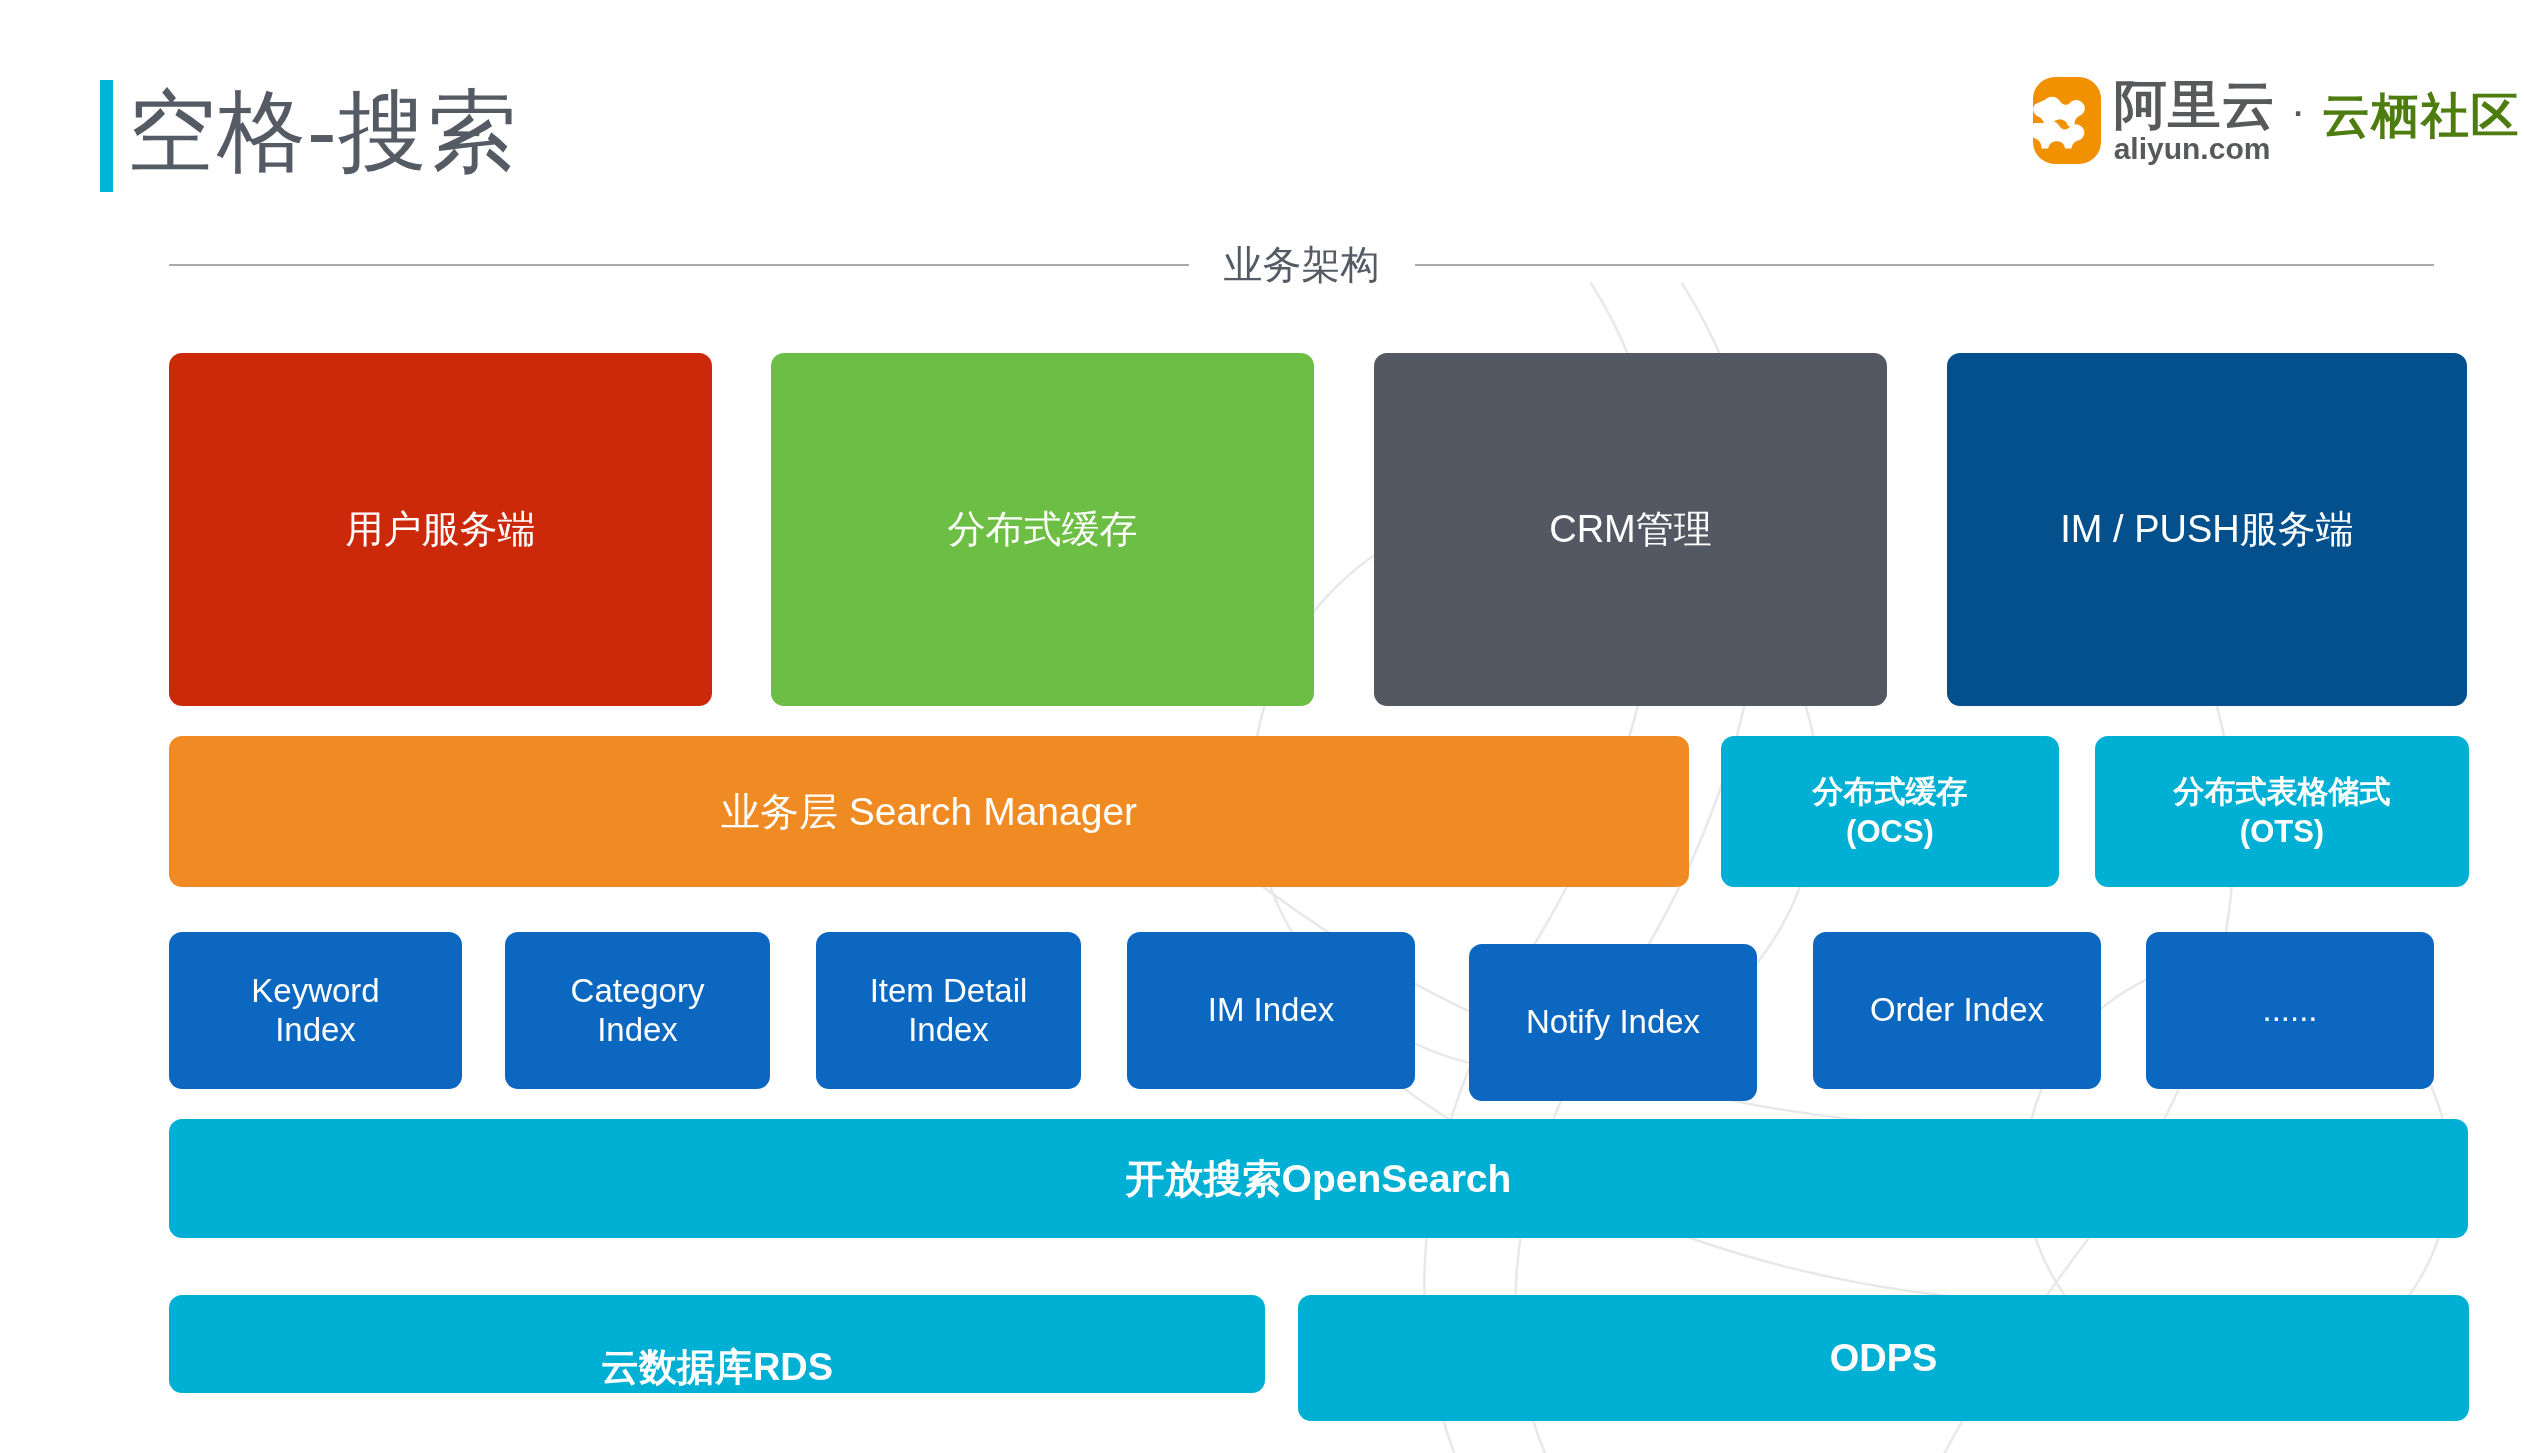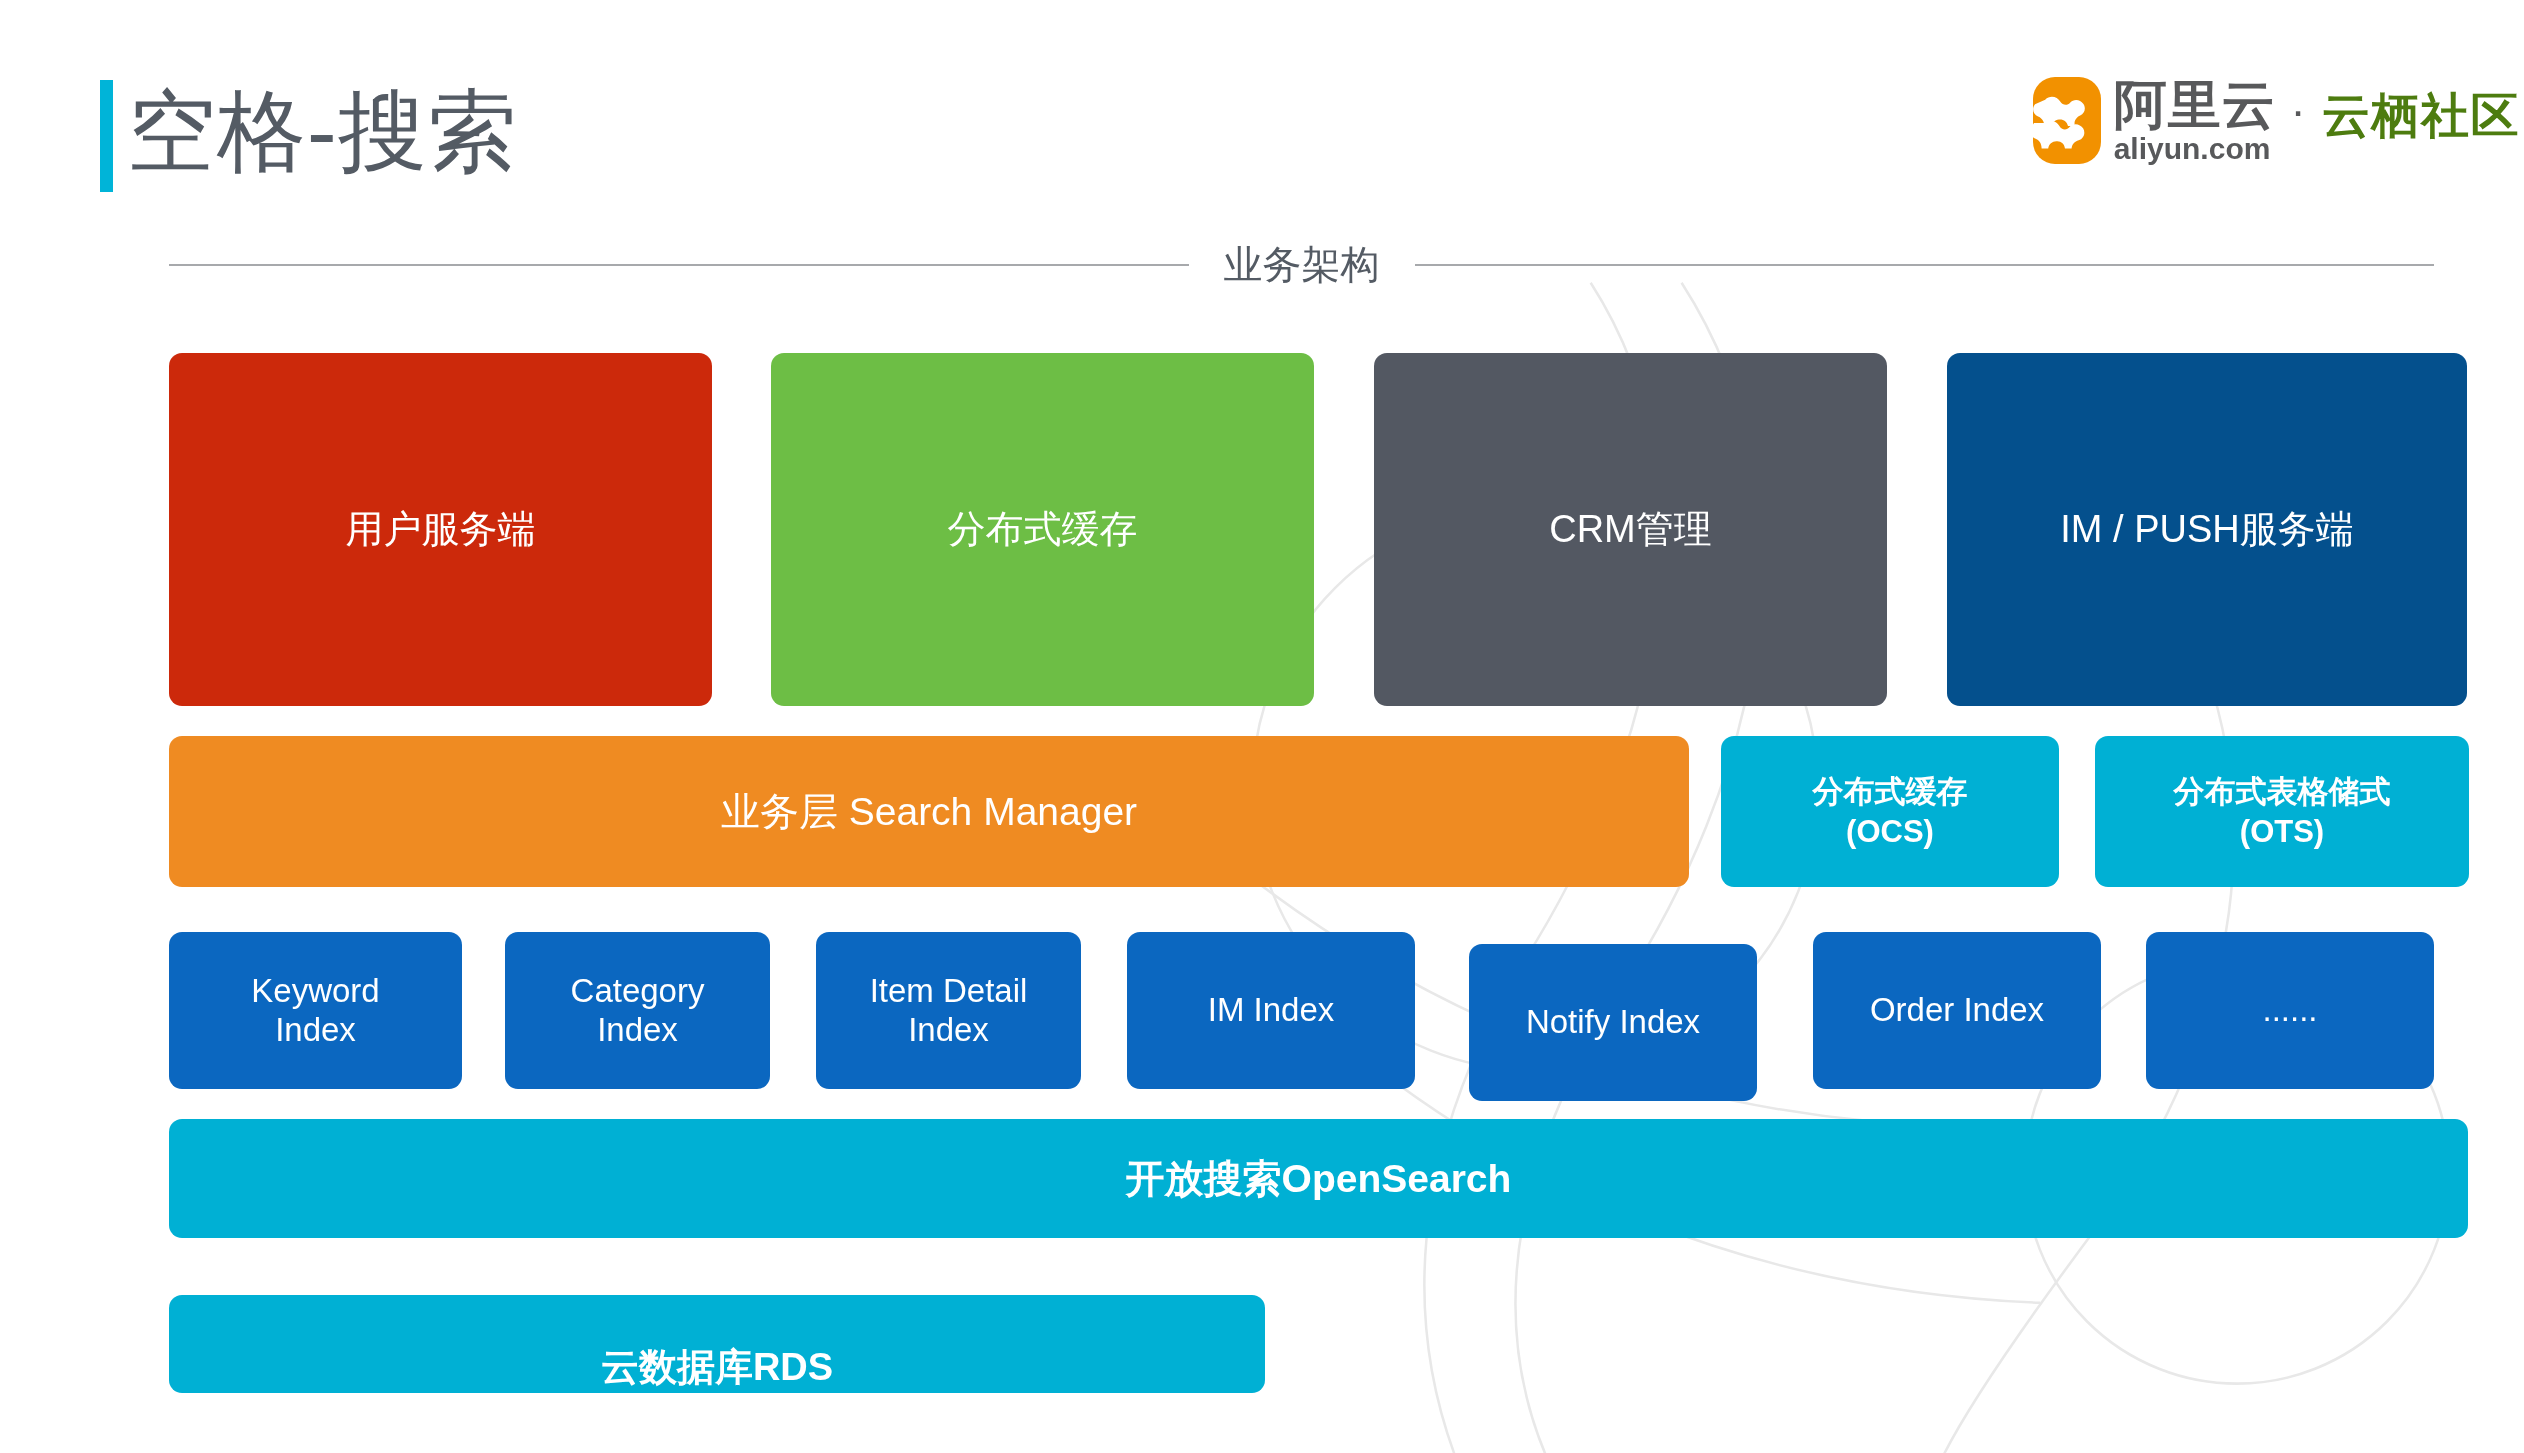--- a/index.html
+++ b/index.html
@@ -276,15 +276,18 @@
     <span class="node-label">......</span>
   </div>
 
   <div class="node" id="node-opensearch" style="left: 169px; top: 1119px; width: 2299px; height: 119px; background: rgb(0, 176, 212);">
     <span class="node-label">开放搜索OpenSearch</span>
   </div>
 
   <div class="node row-data" style="left: 169px; top: 1295px; width: 1096px; height: 98px; background: rgb(0, 176, 212); align-items: flex-end;">
     <span class="node-label">云数据库RDS</span>
   </div>
+  <div class="node row-data" style="left: 1298px; top: 1295px; width: 1171px; height: 126px; background: rgb(0, 176, 212);">
+    <span class="node-label">ODPS</span>
+  </div>
 
 </div>
 
 
 </body></html>

